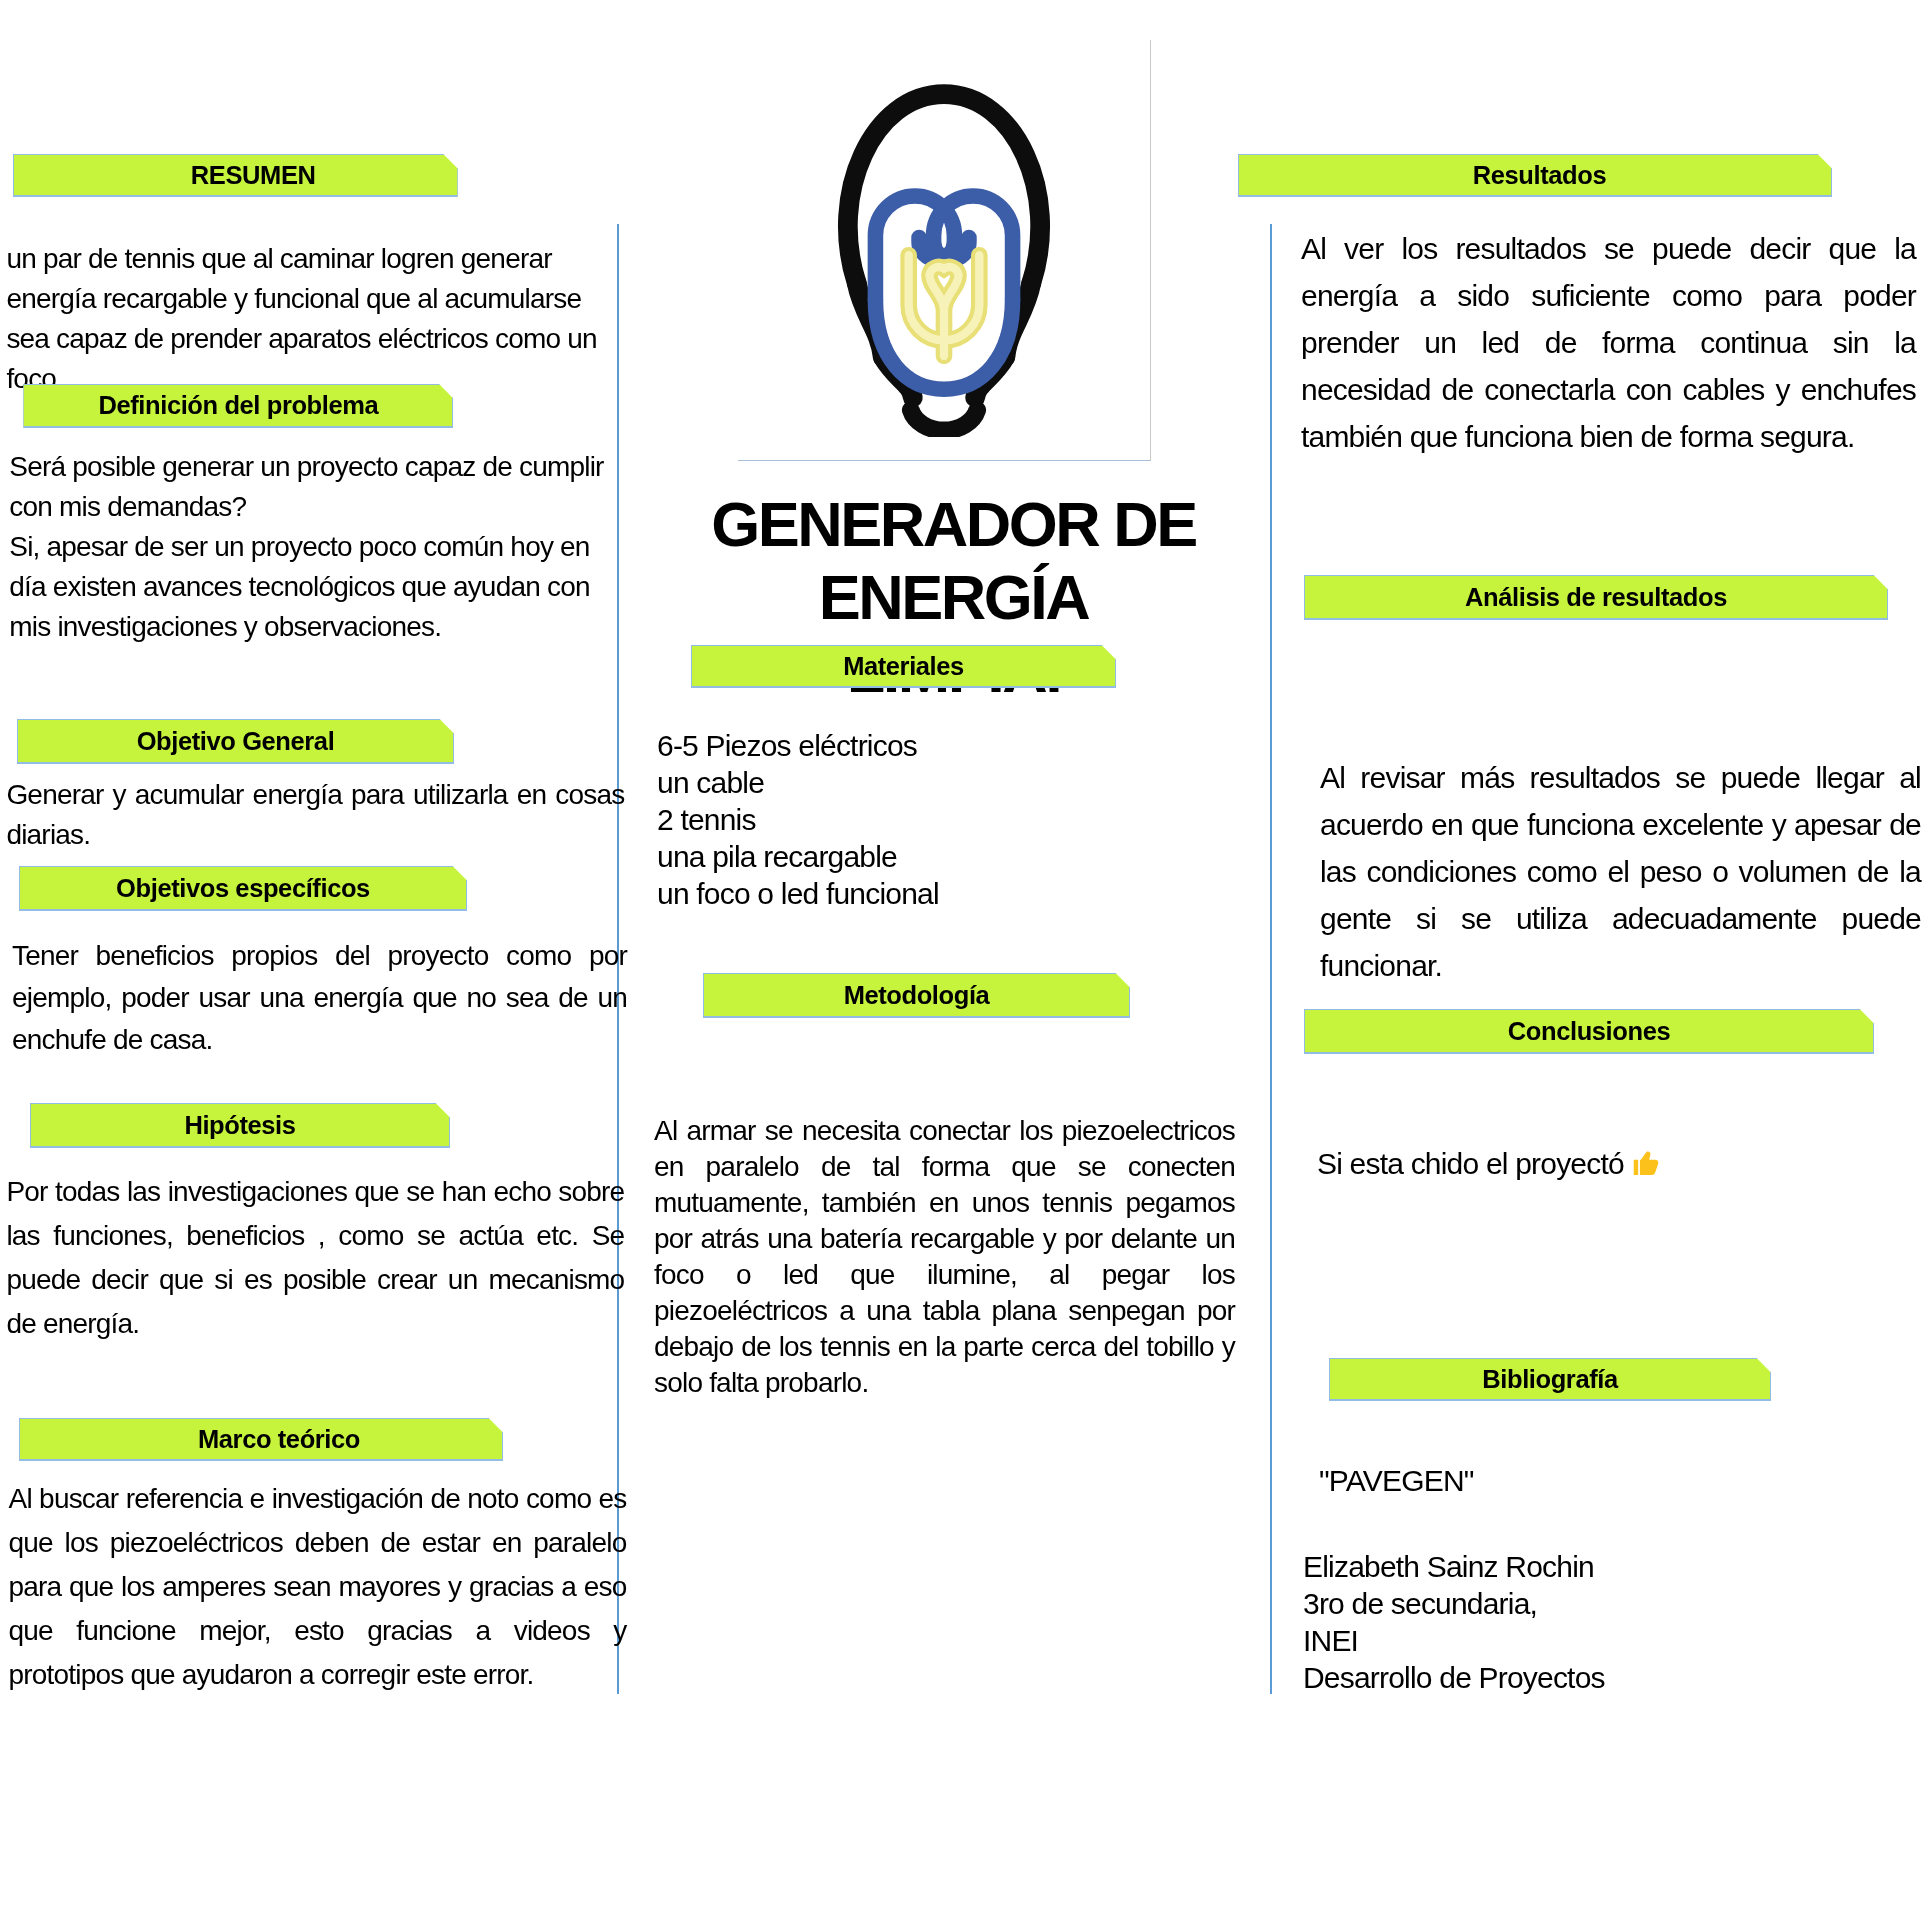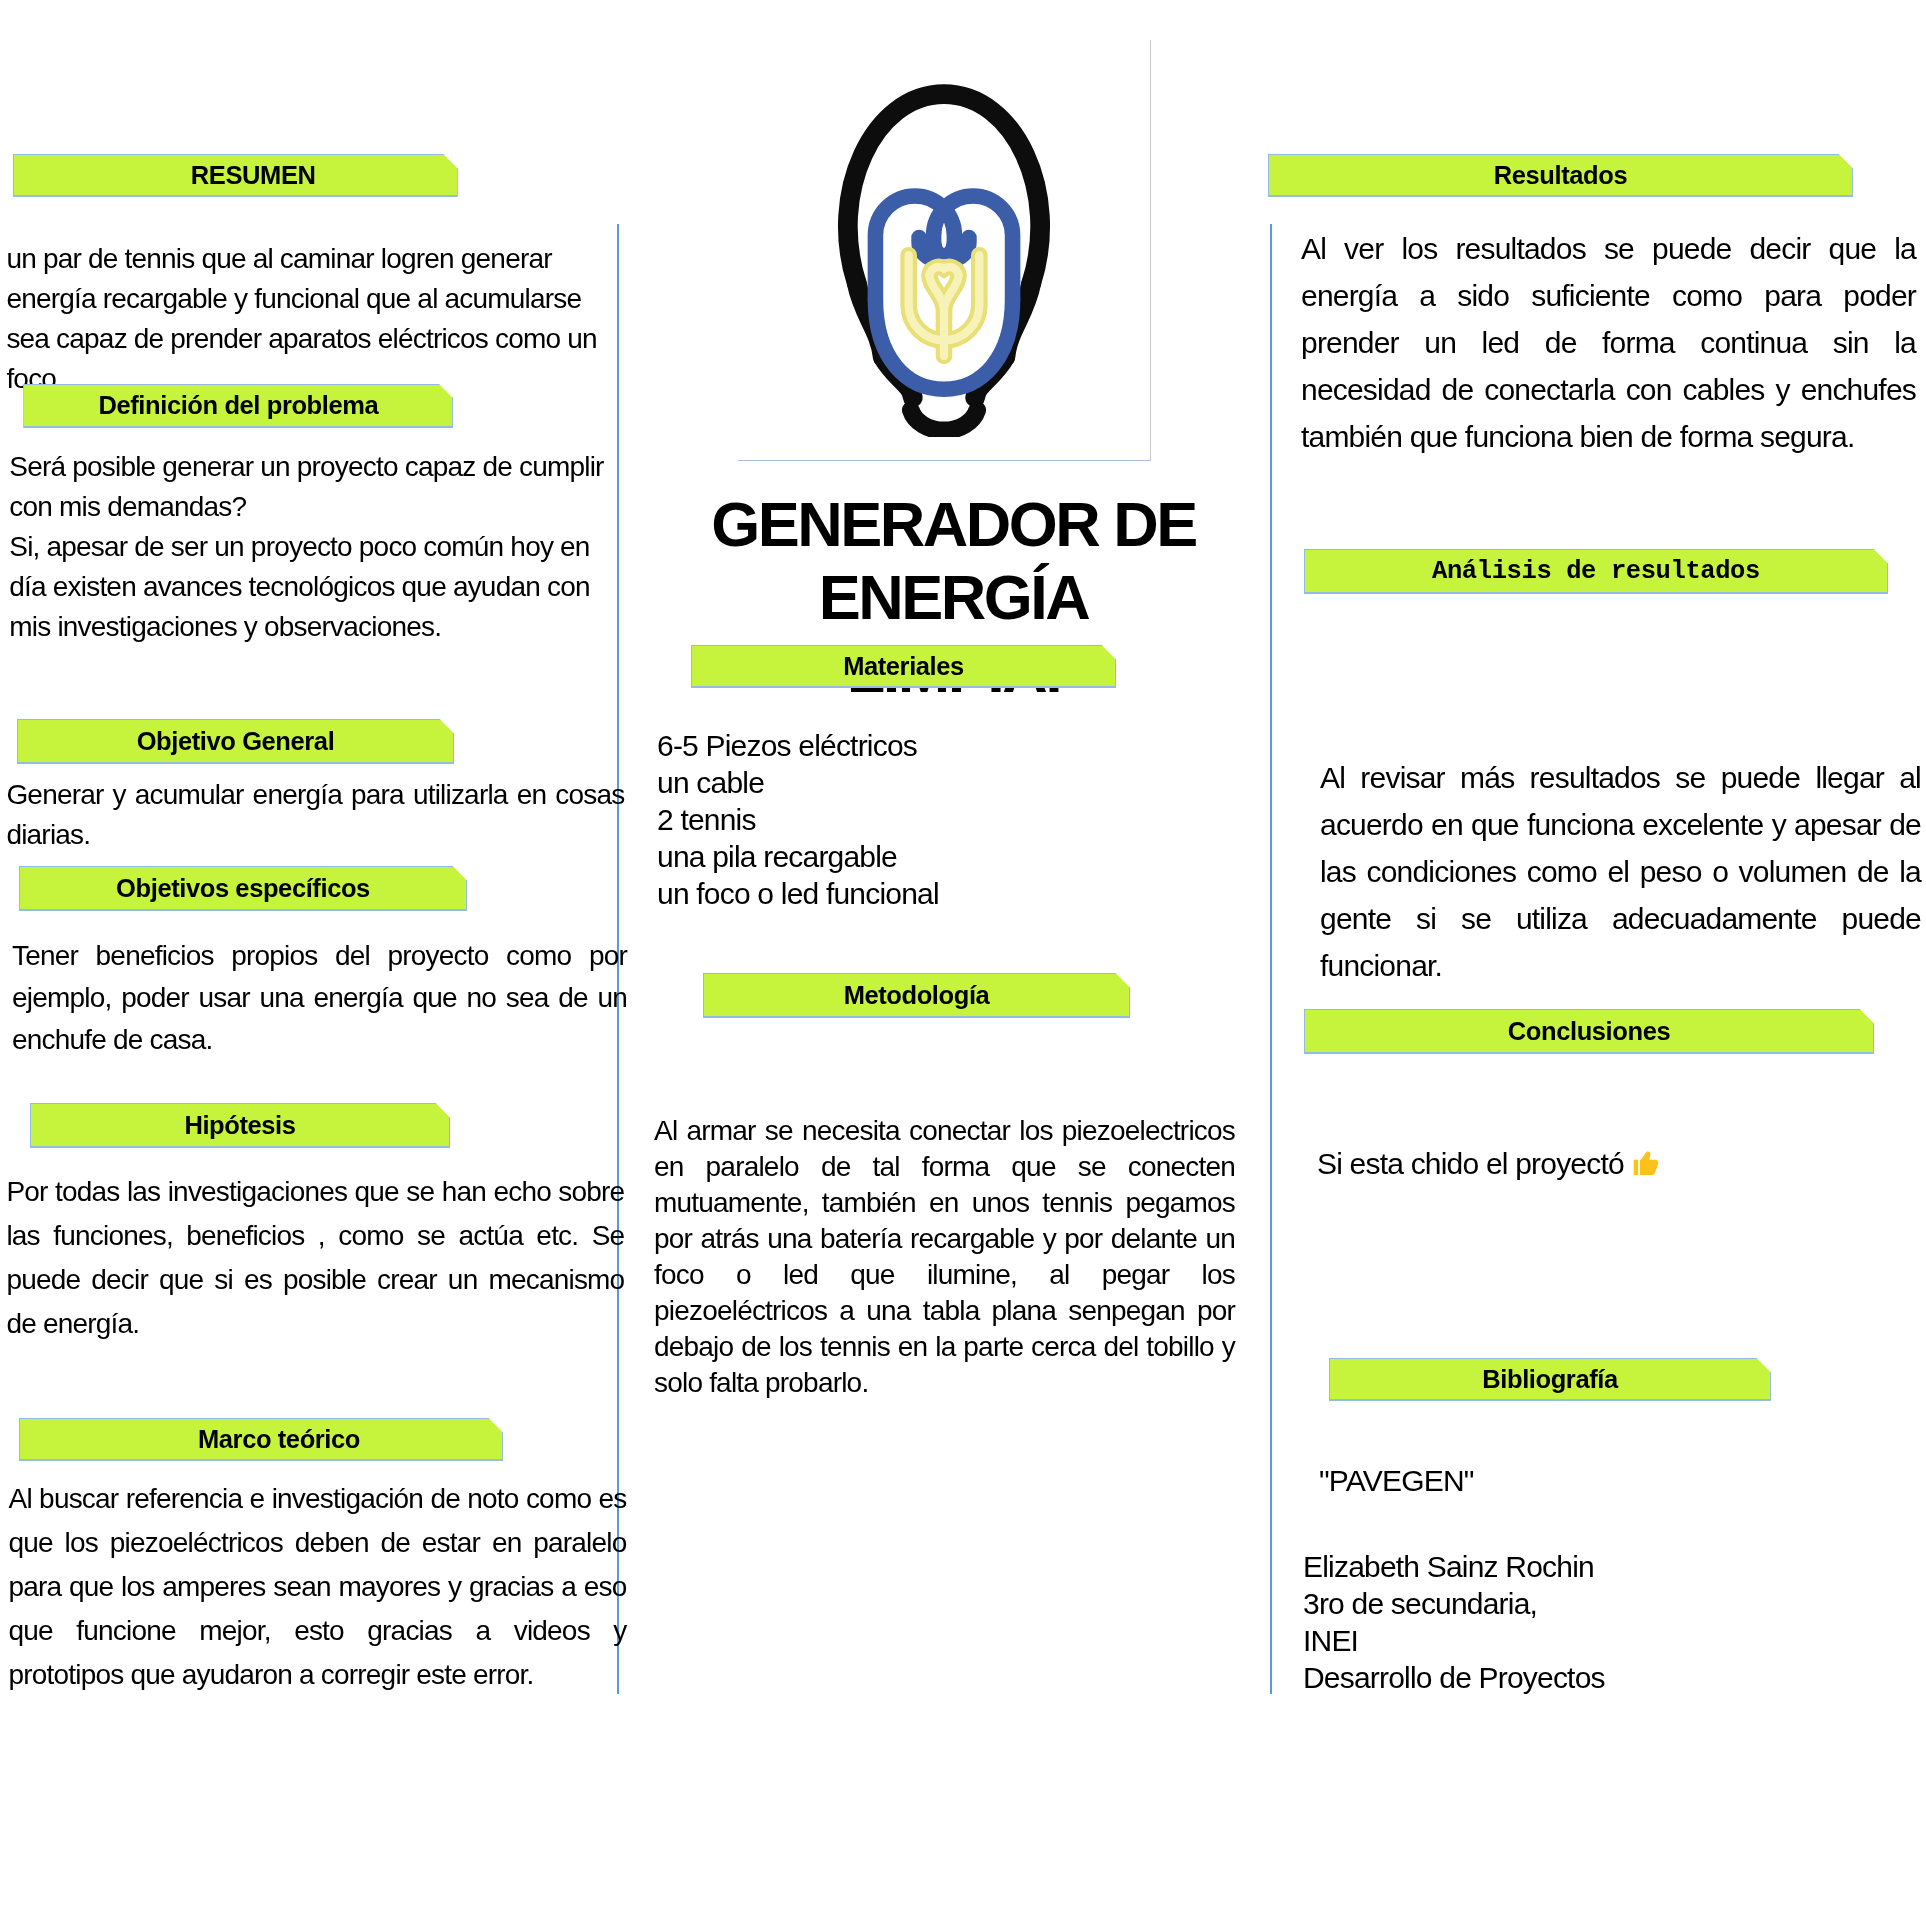--- a/index.html
+++ b/index.html
@@ -110,26 +110,26 @@
 un cable
 2 tennis
 una pila recargable
 un foco o led funcional</div>
 
 <div class="bar" style="left:703px;top:973px;width:425px;height:42px;">
   <span>Metodología</span>
 </div>
 <div class="para just" style="left:654px;top:1113px;width:581px;line-height:36px;">Al armar se necesita conectar los piezoelectricos en paralelo de tal forma que se conecten mutuamente, también en unos tennis pegamos por atrás una batería recargable y por delante un foco o led que ilumine, al pegar los piezoeléctricos a una tabla plana senpegan por debajo de los tennis en la parte cerca del tobillo y solo falta probarlo.</div>
 
-<div class="bar" style="left:1268px;top:154px;width:583px;height:40px;">
+<div class="bar" style="left:1238px;top:154px;width:583px;height:40px;padding-left:9px;">
   <span>Resultados</span>
 </div>
 <div class="para just" style="left:1301px;top:225px;width:615px;font-size:30px;line-height:47px;">Al ver los resultados se puede decir que la energía a sido suficiente como para poder prender un led de forma continua sin la necesidad de conectarla con cables y enchufes también que funciona bien de forma segura.</div>
 
-<div class="bar" style="left:1304px;top:549px;width:582px;height:42px;font-family:Liberation Mono, monospace;">
+<div class="bar" style="left:1304px;top:575px;width:582px;height:42px;">
   <span>Análisis de resultados</span>
 </div>
 <div class="para just" style="left:1320px;top:754px;width:601px;font-size:30px;line-height:47px;">Al revisar más resultados se puede llegar al acuerdo en que funciona excelente y apesar de las condiciones como el peso o volumen de la gente si se utiliza adecuadamente puede funcionar.</div>
 
 <div class="bar" style="left:1304px;top:1009px;width:568px;height:42px;">
   <span>Conclusiones</span>
 </div>
 <div class="para" style="left:1317px;top:1104px;width:595px;font-size:30px;">
   <span>Si esta chido el proyectó</span><span class="thumb"><svg viewBox="0 0 24 24" width="33" height="33">
         <path fill="#fcc21b" d="M2 10h3.2v11H2zM6.5 21h8.8c1.1 0 2-.7 2.3-1.7l2.2-6.4c.4-1.3-.5-2.9-2-2.9h-4.6l.9-3.6c.3-1.3-.6-2.4-1.8-2.4-.6 0-1.2.3-1.5.9L7.2 10H6.5z"></path>

